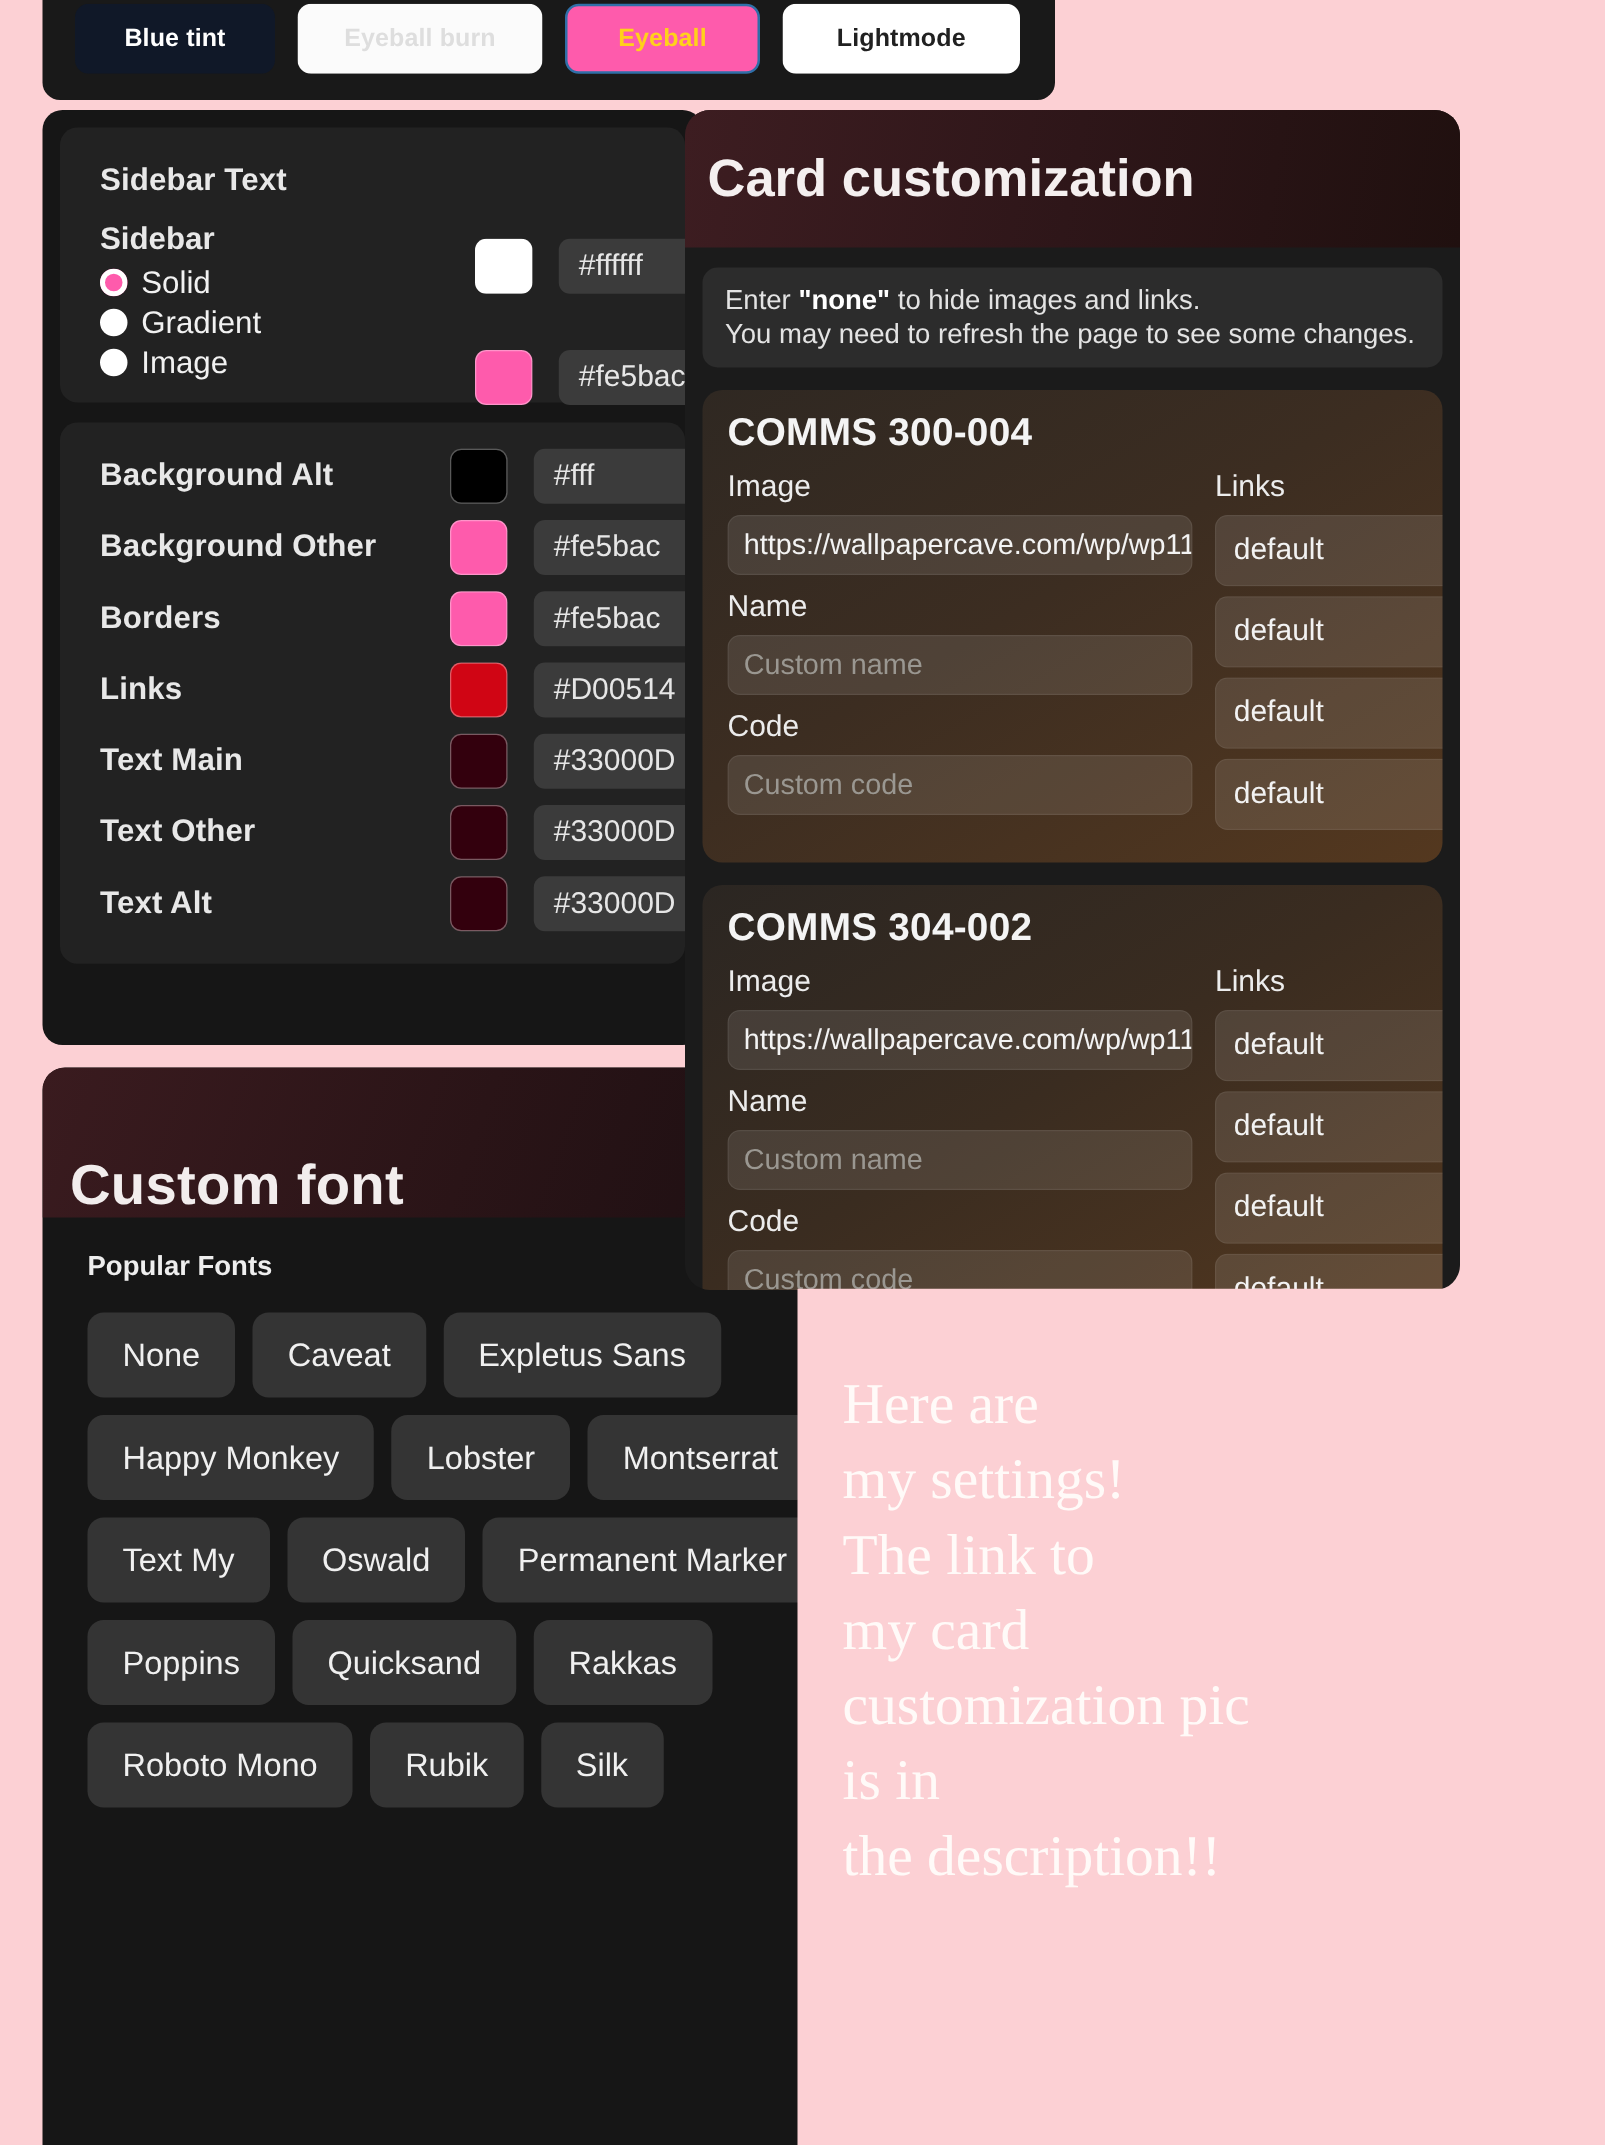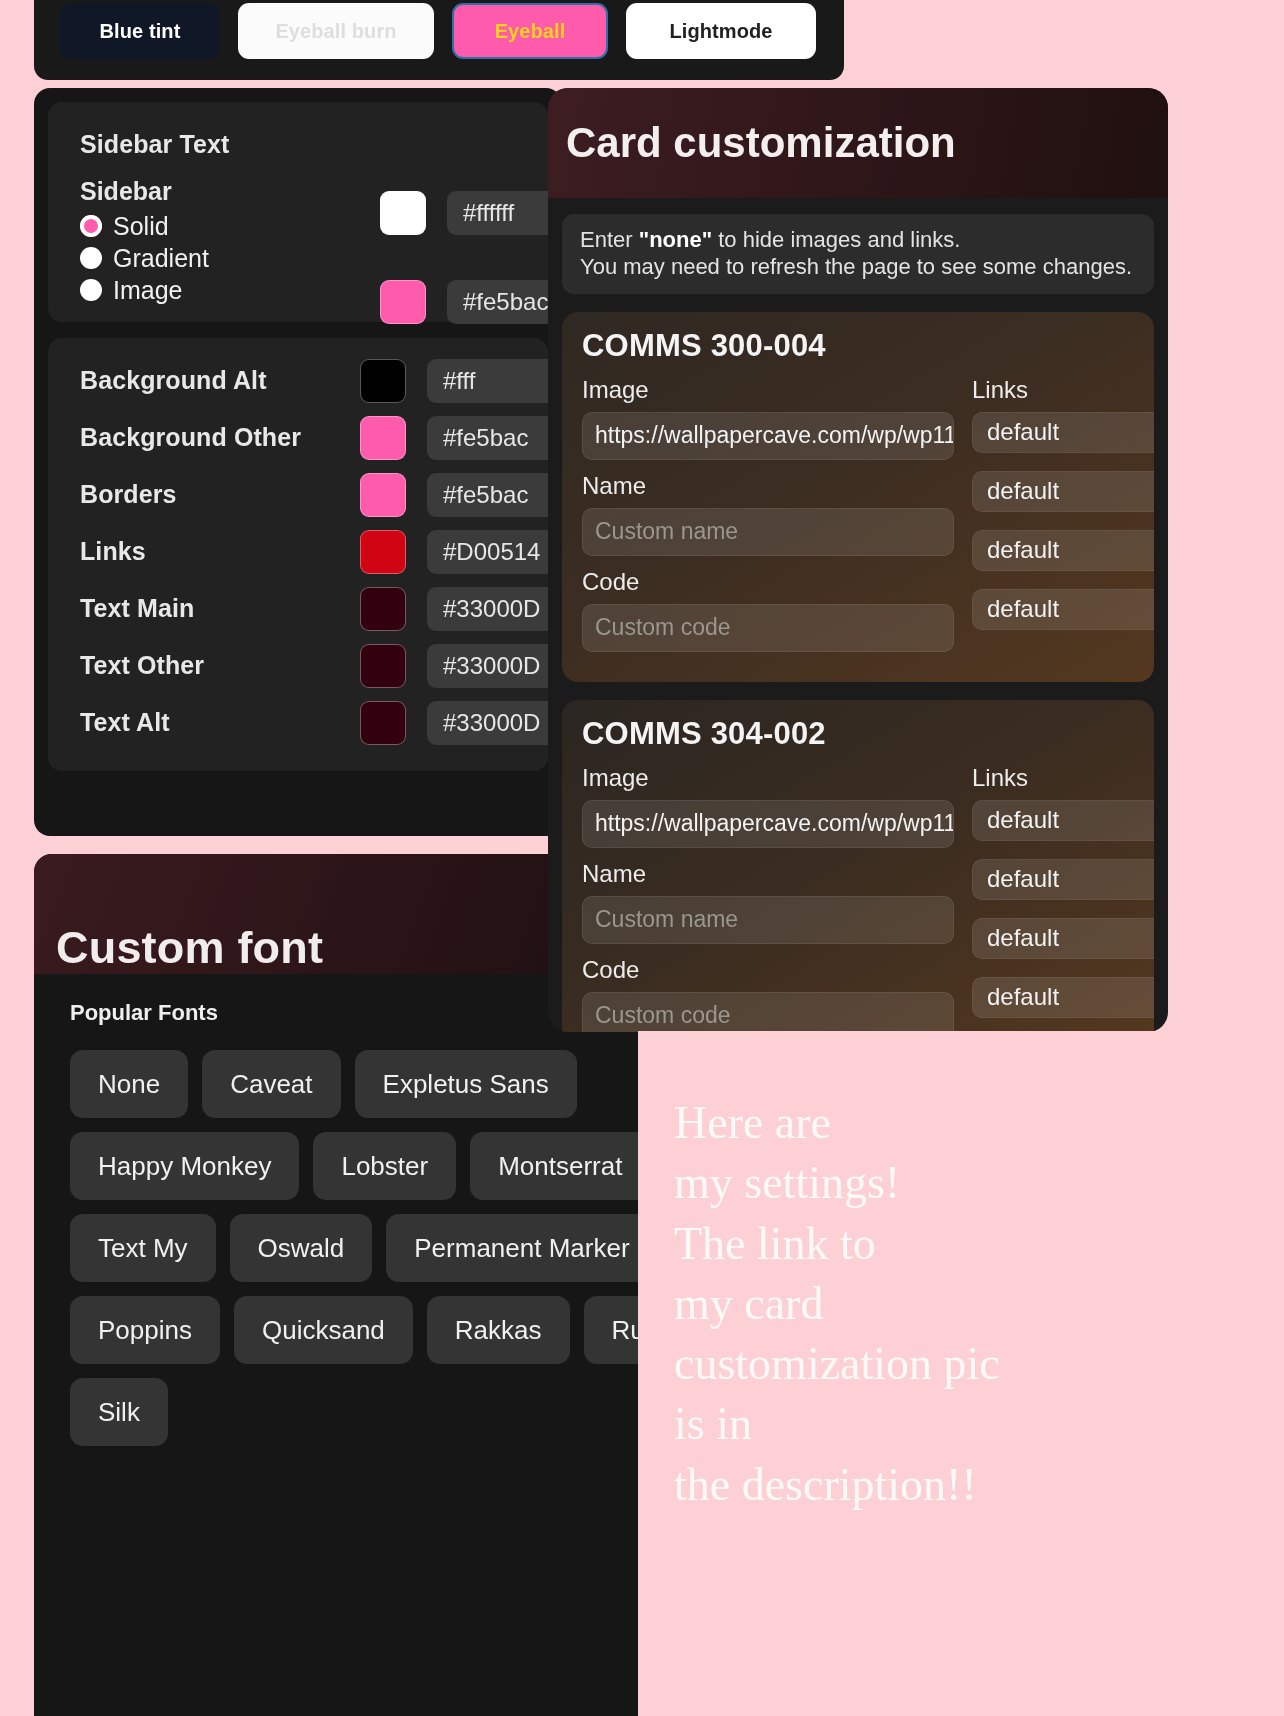--- a/index.html
+++ b/index.html
@@ -197,29 +197,29 @@
     border-radius: 10px;
     display: flex; align-items: center;
     padding: 0 12px;
     font-size: 23px; color: #f3f3f3;
     white-space: nowrap; overflow: hidden;
     margin-bottom: 12px;
     cursor: text;
   }
   .finput.ph { color: #9a9791; }
   .linkbtn {
-    height: 41px;
+    height: 57px;
     min-width: 210px;
     background: rgba(255,255,255,.11);
     border: 1px solid rgba(255,255,255,.06);
     border-radius: 10px;
     display: flex; align-items: center;
     padding: 0 14px;
     font-size: 24px; color: #f2f2f2;
-    margin-bottom: 18px;
+    margin-bottom: 8px;
     cursor: pointer;
   }
 
   
   .overlay-note {
     position: absolute; left: 638px; top: 1031px;
     width: 646px; height: 778px;
     background: #fcd0d4;
     padding: 62px 0 0 36px;
   }
@@ -328,20 +328,21 @@
           <div class="font-chip">Expletus Sans</div>
           <div class="font-chip">Happy Monkey</div>
           <div class="font-chip">Lobster</div>
           <div class="font-chip">Montserrat</div>
           <div class="font-chip">Text My</div>
           <div class="font-chip">Oswald</div>
           <div class="font-chip">Permanent Marker</div>
           <div class="font-chip">Poppins</div>
           <div class="font-chip">Quicksand</div>
           <div class="font-chip">Rakkas</div>
+          <div class="font-chip">Roboto Mono</div>
           <div class="font-chip">Rubik</div>
           <div class="font-chip">Silk</div>
         </div>
     </div>
   </div>
 
   <div class="card-panel">
     <div class="card-header">
       <div class="card-header-title">Card customization</div>
     </div>

